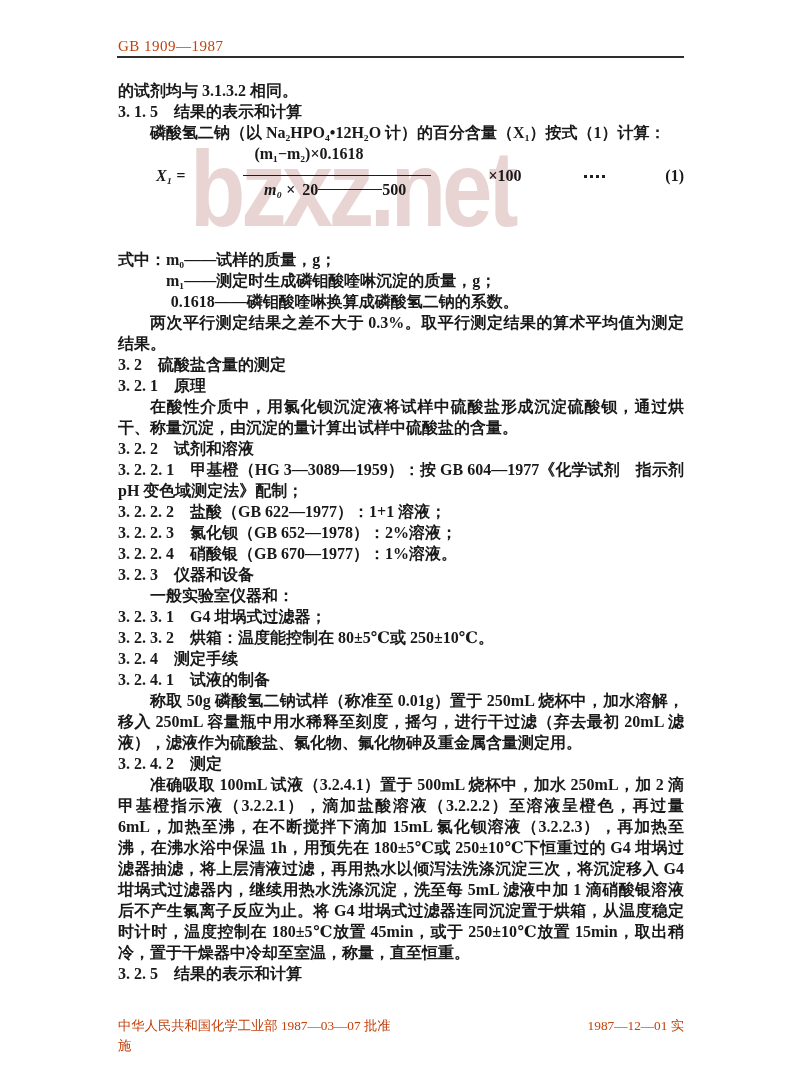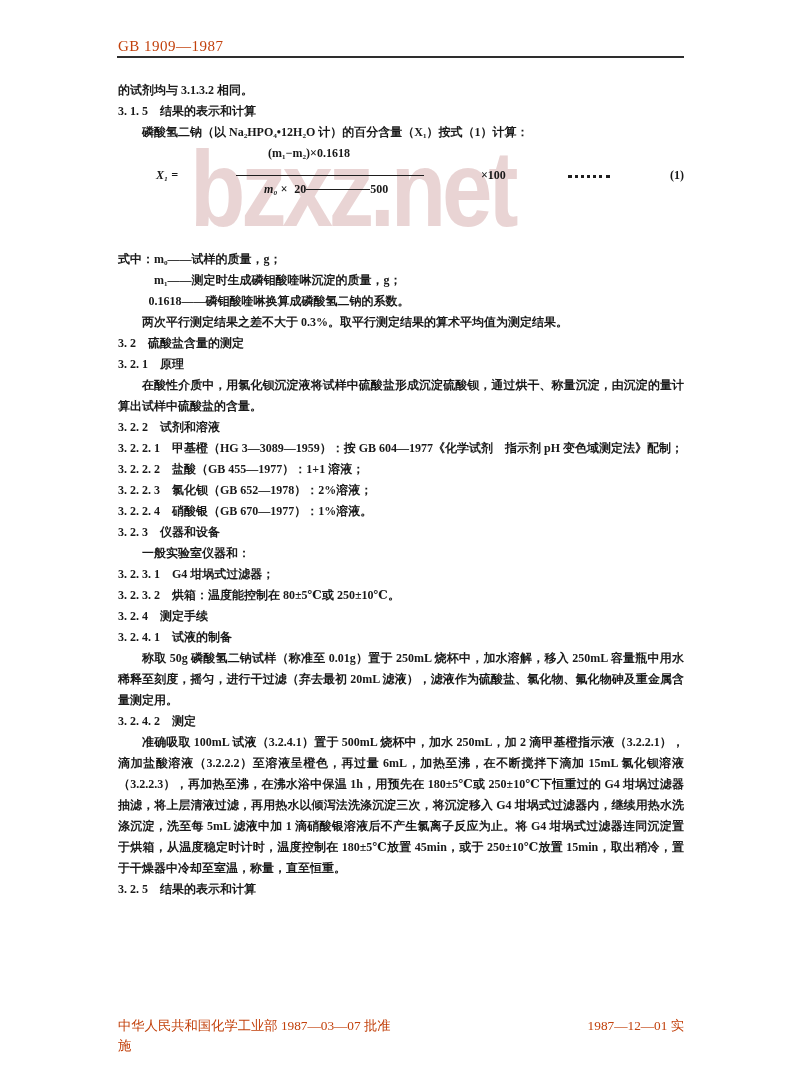--- a/index.html
+++ b/index.html
@@ -22,21 +22,21 @@
   .doc-header{
     position:absolute;left:118px;top:38px;z-index:1;
     font-size:15px;letter-spacing:0.5px;color:#c2410c;
   }
   .header-rule{
     position:absolute;left:117px;top:56px;width:567px;height:2px;
     background:#2e2e2e;z-index:1;
   }
   .content{
     position:absolute;left:118px;top:80px;width:566px;z-index:1;
-    font-size:12px;line-height:21px;font-weight:600;
+    font-size:16px;line-height:21px;font-weight:600;
     text-align:justify;
   }
   .content > div{margin:0;}
   .cont{text-indent:0;}
   .h{font-weight:700;}
   .p{text-indent:2em;}
   .c{text-indent:0;}
   
   .formula{position:relative;height:106px;}
   .f-num{position:absolute;left:95px;top:0px;width:192px;text-align:center;}
@@ -45,21 +45,21 @@
   .f-bar{width:188px;height:0;border-top:1.8px solid #1e1e1e;flex:0 0 auto;}
   .f-times{margin-left:9px;white-space:nowrap;}
   .f-dots{flex:1 1 auto;margin:2px 12px 0 14px;height:0;border-top:3.2px dotted #1e1e1e;}
   .f-eqno{white-space:nowrap;}
   .f-den{position:absolute;left:146px;top:36px;display:flex;align-items:center;}
   .f-den .sym{font-style:italic;white-space:nowrap;}
   .sfrac{display:inline-flex;flex-direction:row;align-items:center;margin-left:7px;line-height:19px;}
   .sfrac .sbar{width:64px;height:0;border-top:1.7px solid #1e1e1e;margin:1px 0;}
   
   .def .var{}
-  .def .num{font-style:normal;}
+  .def .num{font-style:normal;margin-left:12px;}
   .d2{padding-left:3em;}
   .d3{padding-left:2.55em;}
   
   .footer{
     position:absolute;left:118px;top:1016px;width:566px;z-index:1;
     font-size:13.3px;line-height:20px;color:#c2410c;font-weight:400;
   }
   .footer-row{display:flex;justify-content:space-between;}
 </style>
 </head>
@@ -103,21 +103,21 @@
   <div class="def d3">
     <span class="num">0.1618</span><span>——磷钼酸喹啉换算成磷酸氢二钠的系数。</span>
   </div>
 
   <div class="p">两次平行测定结果之差不大于 0.3%。取平行测定结果的算术平均值为测定结果。</div>
   <div class="h">3. 2　硫酸盐含量的测定</div>
   <div class="h">3. 2. 1　原理</div>
   <div class="p">在酸性介质中，用氯化钡沉淀液将试样中硫酸盐形成沉淀硫酸钡，通过烘干、称量沉淀，由沉淀的量计算出试样中硫酸盐的含量。</div>
   <div class="h">3. 2. 2　试剂和溶液</div>
   <div class="c">3. 2. 2. 1　甲基橙（HG 3—3089—1959）：按 GB 604—1977《化学试剂　指示剂 pH 变色域测定法》配制；</div>
-  <div class="c">3. 2. 2. 2　盐酸（GB 455—1977）：1+1 溶液；</div>
+  <div class="c">3. 2. 2. 2　盐酸（GB 622—1977）：1+1 溶液；</div>
   <div class="c">3. 2. 2. 3　氯化钡（GB 652—1978）：2%溶液；</div>
   <div class="c">3. 2. 2. 4　硝酸银（GB 670—1977）：1%溶液。</div>
   <div class="h">3. 2. 3　仪器和设备</div>
   <div class="p">一般实验室仪器和：</div>
   <div class="c">3. 2. 3. 1　G4 坩埚式过滤器；</div>
   <div class="c">3. 2. 3. 2　烘箱：温度能控制在 80±5℃或 250±10℃。</div>
   <div class="h">3. 2. 4　测定手续</div>
   <div class="h">3. 2. 4. 1　试液的制备</div>
   <div class="p">称取 50g 磷酸氢二钠试样（称准至 0.01g）置于 250mL 烧杯中，加水溶解，移入 250mL 容量瓶中用水稀释至刻度，摇匀，进行干过滤（弃去最初 20mL 滤液），滤液作为硫酸盐、氯化物、氟化物砷及重金属含量测定用。</div>
   <div class="h">3. 2. 4. 2　测定</div>

